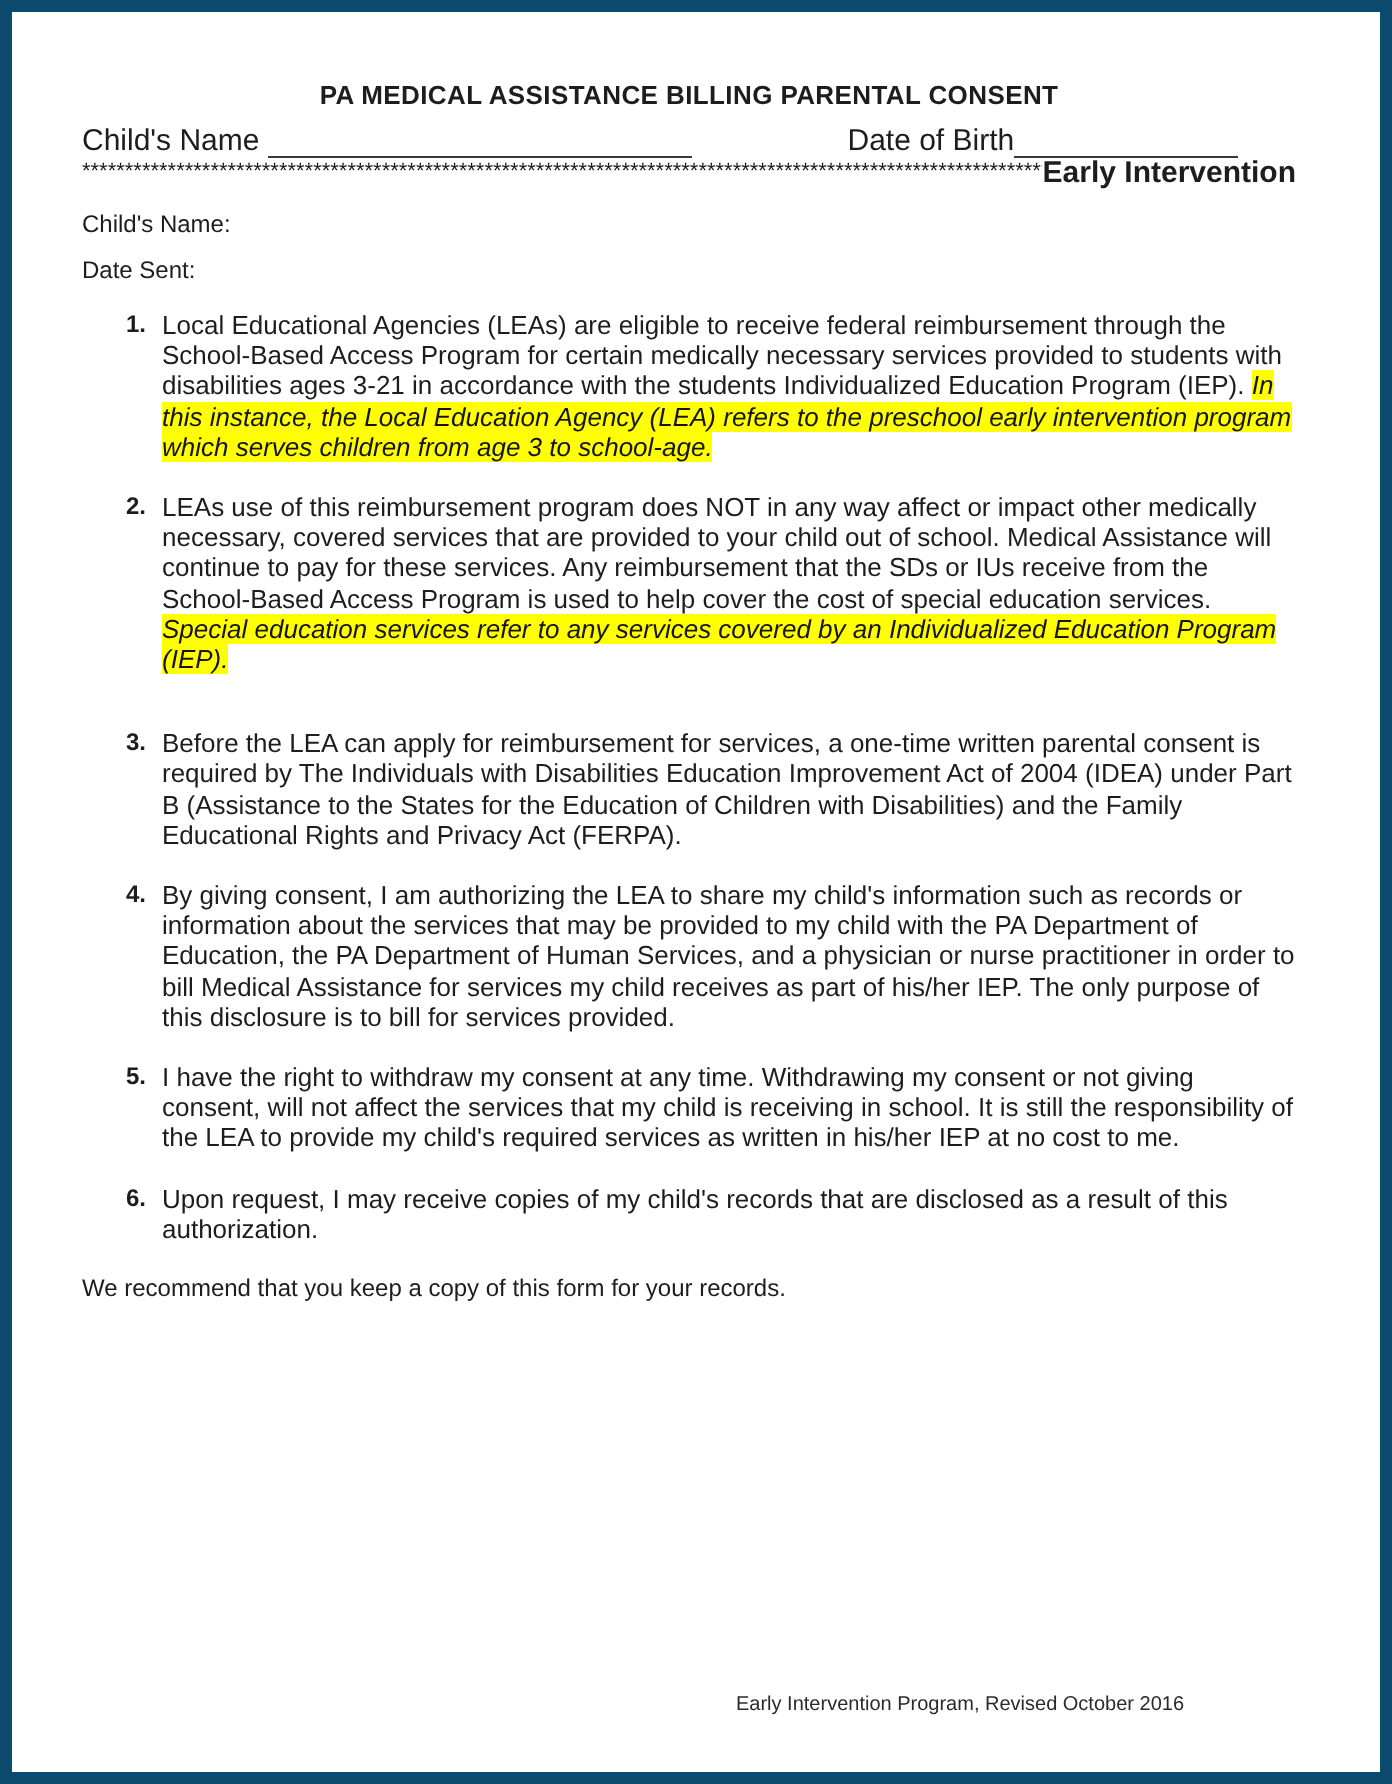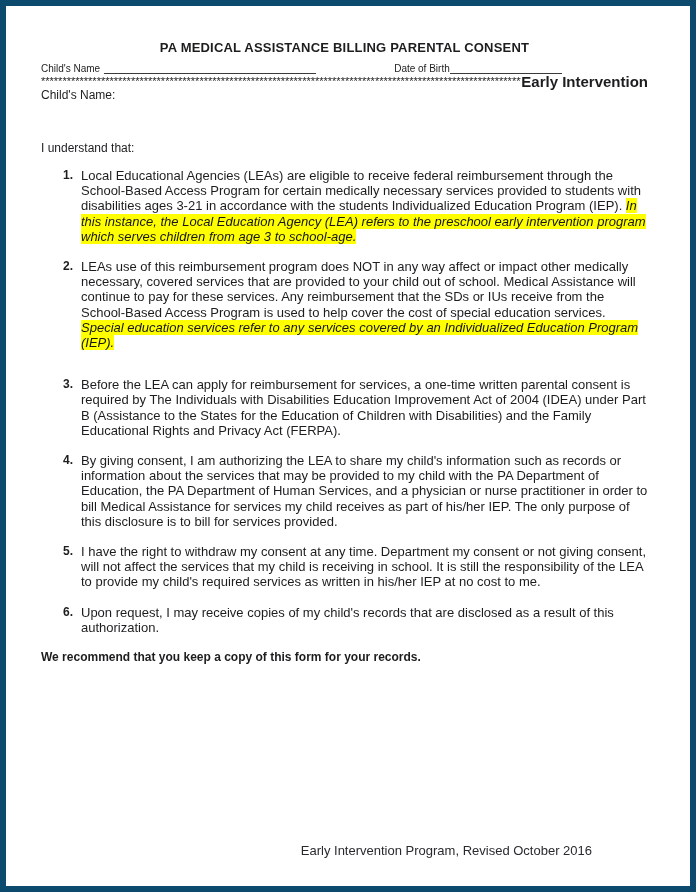--- a/index.html
+++ b/index.html
@@ -8,59 +8,59 @@
   body { width:696px; height:892px; font-family:"Liberation Sans","DejaVu Sans",sans-serif; color:var(--ink); }
   .page{
     position:relative; width:696px; height:892px; background:#fff;
     border:6px solid #0c4a6e; padding:0 42px 0 35px; overflow:hidden;
   }
   .title{
     margin-top:34px; text-align:center; font-size:13px; font-weight:bold;
     letter-spacing:.2px; color:var(--ink);
   }
   .fill-row{
-    display:flex; align-items:flex-end; margin-top:7px; font-size:10px;
+    display:flex; align-items:flex-end; margin-top:7px; font-size:15px;
   }
   .fill-label{ white-space:nowrap; }
   .blank{ display:inline-block; border-bottom:1px solid #3a3a3c; height:12px; }
   .blank-long{ width:212px; margin-left:4px; }
   .blank-short{ width:112px; }
   .dob{ margin-left:78px; }
   .star-row{
     display:flex; align-items:flex-end; margin-top:1px; line-height:13px;
   }
   .stars{
     flex:1 1 auto; overflow:hidden; white-space:nowrap; font-size:11px;
     letter-spacing:0; color:var(--ink);
   }
   .star-label{ flex:0 0 auto; font-weight:bold; font-size:15px; white-space:nowrap; }
   .info-fields p{ font-size:12px; line-height:15px; }
-  .f1{ }
+  .f1{ margin-top:12px; }
   .f2{ margin-top:8px; }
   .f3{ margin-top:9px; }
   .intro{ margin-top:38px; font-size:12px; line-height:15px; }
   .list{ margin-top:12px; }
   .li{
     display:flex; margin-bottom:15px; padding-left:22px;
   }
   .li .num{
     flex:0 0 18px; font-weight:bold; font-size:12px; line-height:15.2px;
   }
   .li .body{
     flex:1 1 auto; font-size:13px; line-height:15.2px; max-width:568px;
   }
   .li.gap-lg{ margin-bottom:27px; }
   .hl{
     background:var(--hl); font-style:italic; color:#15151a;
   }
   .closing{
-    margin-top:8px; font-weight:bold; font-size:12px; line-height:15px;
+    margin-top:8px; font-weight:normal; font-size:12px; line-height:15px;
   }
   .footer{
-    position:absolute; right:98px; bottom:28px; font-size:13px; color:#2a2a2e;margin-top:21px;
+    position:absolute; right:98px; bottom:28px; font-size:10px; color:#2a2a2e;margin-top:21px;
   }
 </style>
 </head>
 <body>
 
 <div class="page">
 
   <h1 class="title">PA MEDICAL ASSISTANCE BILLING PARENTAL CONSENT</h1>
 
   <div class="fill-row">
@@ -70,23 +70,23 @@
     <span class="blank blank-short"></span>
   </div>
 
   <div class="star-row">
     <span class="stars">**********************************************************************************************************************************</span>
     <span class="star-label">Early Intervention</span>
   </div>
 
   <div class="info-fields">
     <p class="f1">Child's Name:</p>
+    <p class="f2">Date Sent:</p>
   </div>
 
-  <p class="intro">I understand that:</p>
 
   <div class="list">
 
     <div class="li">
       <span class="num">1.</span>
       <p class="body"><span>Local Educational Agencies (LEAs) are eligible to receive federal reimbursement through the School-Based Access Program for certain medically necessary services provided to students with disabilities ages 3-21 in accordance with the students Individualized Education Program (IEP). </span><span class="hl">In this instance, the Local Education Agency (LEA) refers to the preschool early intervention program which serves children from age 3 to school-age.</span></p>
     </div>
 
     <div class="li gap-lg">
       <span class="num">2.</span>
@@ -98,21 +98,21 @@
       <p class="body"><span>Before the LEA can apply for reimbursement for services, a one-time written parental consent is required by The Individuals with Disabilities Education Improvement Act of 2004 (IDEA) under Part B (Assistance to the States for the Education of Children with Disabilities) and the Family Educational Rights and Privacy Act (FERPA).</span></p>
     </div>
 
     <div class="li">
       <span class="num">4.</span>
       <p class="body"><span>By giving consent, I am authorizing the LEA to share my child's information such as records or information about the services that may be provided to my child with the PA Department of Education, the PA Department of Human Services, and a physician or nurse practitioner in order to bill Medical Assistance for services my child receives as part of his/her IEP. The only purpose of this disclosure is to bill for services provided.</span></p>
     </div>
 
     <div class="li">
       <span class="num">5.</span>
-      <p class="body"><span>I have the right to withdraw my consent at any time. Department my consent or not giving consent, will not affect the services that my child is receiving in school. It is still the responsibility of the LEA to provide my child's required services as written in his/her IEP at no cost to me.</span></p>
+      <p class="body"><span>I have the right to withdraw my consent at any time. Withdrawing my consent or not giving consent, will not affect the services that my child is receiving in school. It is still the responsibility of the LEA to provide my child's required services as written in his/her IEP at no cost to me.</span></p>
     </div>
 
     <div class="li">
       <span class="num">6.</span>
       <p class="body"><span>Upon request, I may receive copies of my child's records that are disclosed as a result of this authorization.</span></p>
     </div>
 
   </div>
 
   <p class="closing">We recommend that you keep a copy of this form for your records.</p>

